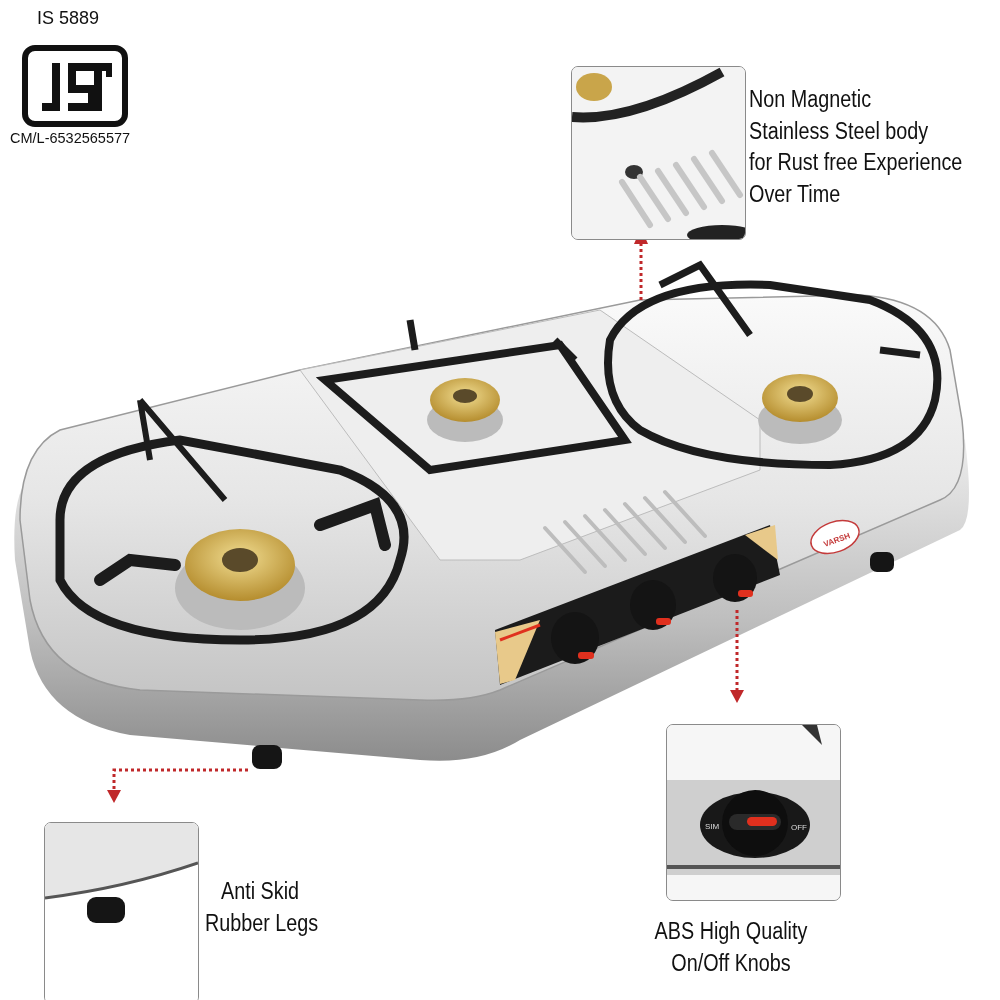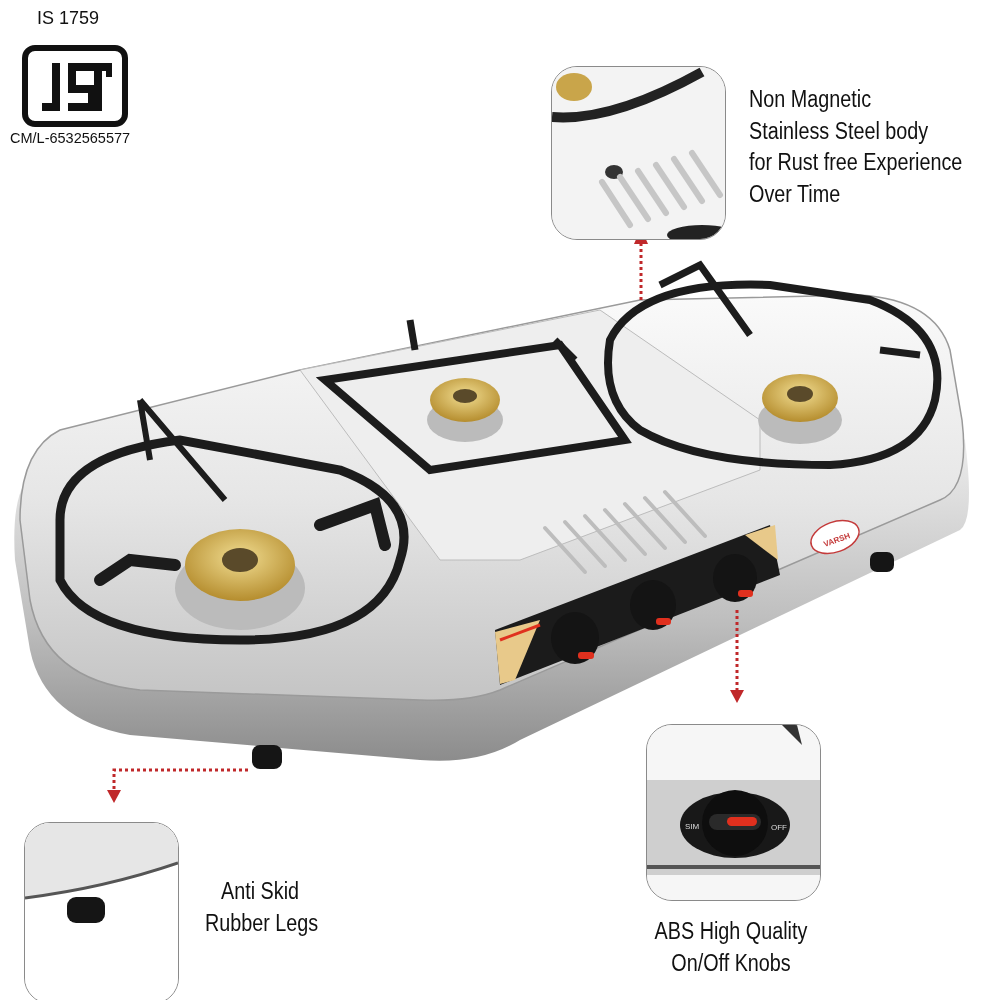--- a/index.html
+++ b/index.html
@@ -5,30 +5,30 @@
   html,body{margin:0;padding:0;background:#fff;}
   body{width:1000px;height:1000px;position:relative;overflow:hidden;font-family:"Liberation Sans",sans-serif;color:#111;}
   .abs{position:absolute;}
   .isi-top{left:37px;top:8px;font-size:18px;color:#111;}
   .isi-logo{left:22px;top:45px;width:102px;width:106px;height:82px;}
   .isi-code{left:10px;top:130px;font-size:14.5px;color:#111;}
   .callout-text{font-family:"Liberation Sans",sans-serif;font-size:23px;line-height:31.5px;color:#111;transform:scaleX(0.86);transform-origin:left top;white-space:nowrap;}
   .t1{left:749px;top:84px;}
   .t2{left:197px;top:876px;text-align:center;transform-origin:center top;}
   .t3{left:640px;top:916px;text-align:center;transform-origin:center top;}
-  .card{border:1.5px solid #8a8a8a;border-radius:26px;overflow:hidden;background:linear-gradient(180deg,#f7f7f7,#e4e4e4);}
+  .card{border:1.5px solid #8a8a8a;border-radius:7px;overflow:hidden;background:linear-gradient(180deg,#f7f7f7,#e4e4e4);margin-left:20px;}
   .card1{left:551px;top:66px;width:173px;height:172px;}
   .card2{left:24px;top:822px;width:153px;height:180px;}
   .card3{left:646px;top:724px;width:173px;height:175px;}
   .stove{left:0;top:240px;width:1000px;height:540px;}
 </style>
 </head>
 <body>
 
-<div class="abs isi-top">IS 1759</div>
+<div class="abs isi-top">IS 5889</div>
 <svg class="abs isi-logo" viewBox="0 0 106 82">
   <rect x="3" y="3" width="100" height="76" rx="10" fill="none" stroke="#111" stroke-width="6"></rect>
   <path d="M30 18 V58 H20 V66 H38 V18 Z" fill="#111"></path>
   <path d="M46 18 V48 H66 V58 H46 V66 H74 V40 H54 V26 H74 V18 Z" fill="#111"></path>
   <path d="M68 18 H90 V32 H84 V26 H80 V66 H72 V26 H68 Z" fill="#111"></path>
 </svg>
 <div class="abs isi-code">CM/L-6532565577</div>
 
 <svg class="abs stove" viewBox="0 240 1000 540">
   <defs>

